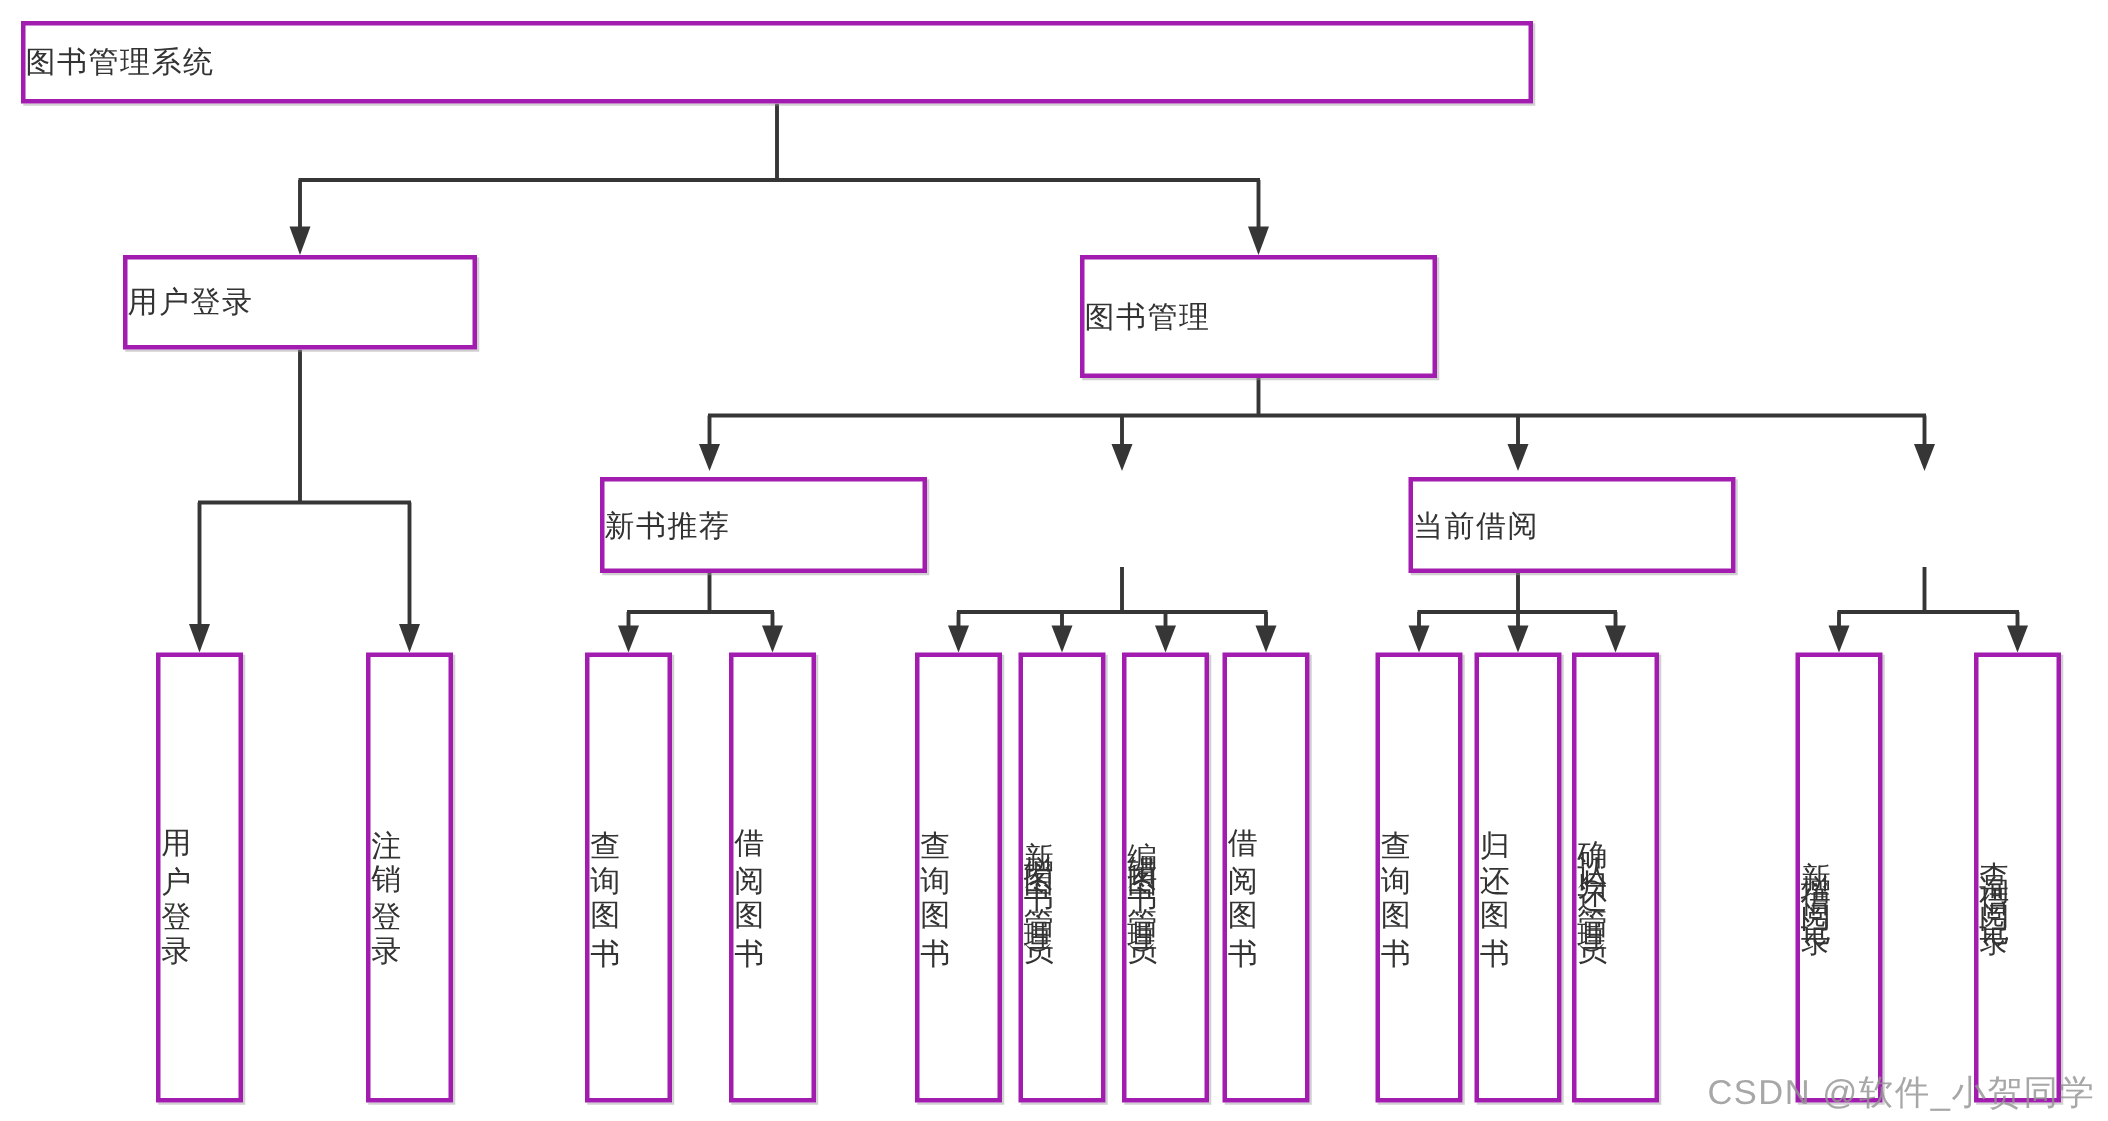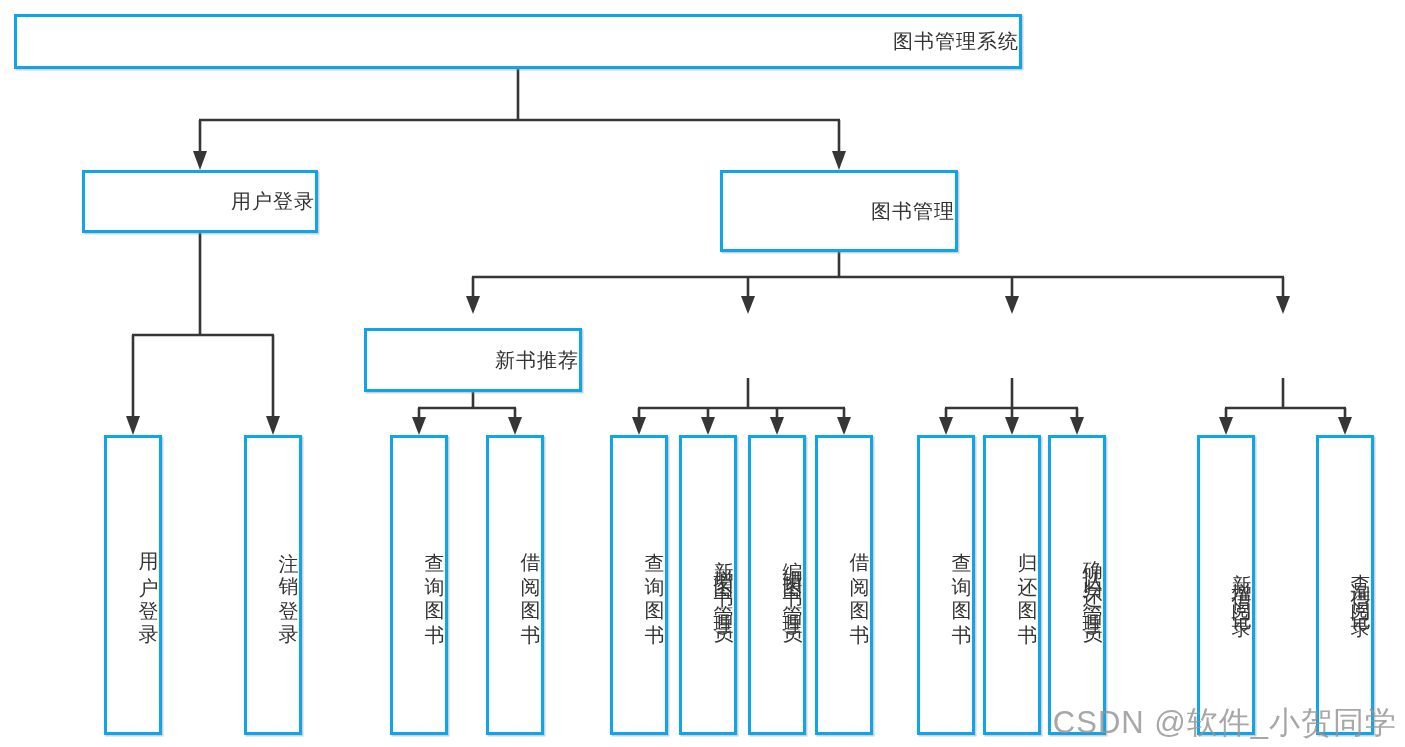--- a/index.html
+++ b/index.html
@@ -5,45 +5,45 @@
   html,body { margin:0; padding:0; background:#ffffff; }
   .canvas {
     position:relative; width:1405px; height:747px; background:#ffffff;
     font-family:"Liberation Sans","DejaVu Sans",sans-serif; overflow:hidden;
   }
   svg.connectors { position:absolute; left:0; top:0; z-index:1; }
   svg.connectors line { stroke:#363636; stroke-width:2.6; }
   svg.connectors polygon { fill:#363636; }
   .node {
     position:absolute; z-index:2; background:#ffffff;
-    border:3px solid #0ea5e9; box-sizing:border-box;
-    display:flex; align-items:center; justify-content:flex-end;
+    border:3px solid #a21caf; box-sizing:border-box;
+    display:flex; align-items:center; justify-content:flex-start;
     color:#333333; box-shadow:1.5px 1.5px 0 rgba(150,150,150,0.45);
   }
   .h-label { font-size:20px; letter-spacing:1px; white-space:nowrap; }
   .leaf .v-label {
     writing-mode:vertical-rl; text-orientation:mixed;
     font-size:20px; line-height:1; letter-spacing:9px; white-space:nowrap;
   }
   .leaf .v-label.short { letter-spacing:24px; }
   
   .n-root   { left:14px;  top:14px;  width:1008px; height:55px; }
   .n-login  { left:82px;  top:170px; width:236px;  height:63px; }
   .n-mgmt   { left:720px; top:170px; width:238px;  height:82px; }
-  .n-l3     { top:328px; width:218px; height:64px; }
+  .n-l3     { top:318px; width:218px; height:64px;margin-left:36px; }
   .n-nb { left:364px; } .n-bb { left:639px; } .n-cb { left:903px; } .n-br { left:1174px; }
   .leaf { top:435px; width:58px; height:300px; }
   .lf-a1 { left:104px; }  .lf-a2 { left:244px; }
   .lf-b1 { left:390px; }  .lf-b2 { left:486px; }
   .lf-c1 { left:610px; }  .lf-c2 { left:679px; }  .lf-c3 { left:748px; }  .lf-c4 { left:815px; }
   .lf-d1 { left:917px; }  .lf-d2 { left:983px; }  .lf-d3 { left:1048px; }
   .lf-e1 { left:1197px; } .lf-e2 { left:1316px; }
   .watermark {
     position:absolute; right:8px; bottom:3px; z-index:5;
-    font-size:31px; color:rgba(148,148,148,0.82); letter-spacing:1px; white-space:nowrap;
+    font-size:23px; color:rgba(148,148,148,0.82); letter-spacing:1px; white-space:nowrap;
   }
 </style>
 </head>
 <body>
 
 <div class="canvas">
 
   <svg class="connectors" width="1405" height="747" aria-hidden="true">
 
     <line x1="518" y1="69" x2="518" y2="120"></line>
@@ -113,20 +113,23 @@
   <div class="node n-login">
     <span class="h-label">用户登录</span>
   </div>
   <div class="node n-mgmt">
     <span class="h-label">图书管理</span>
   </div>
 
   <div class="node n-l3 n-nb">
     <span class="h-label">新书推荐</span>
   </div>
+  <div class="node n-l3 n-cb">
+    <span class="h-label">当前借阅</span>
+  </div>
 
   <div class="node leaf lf-a1">
     <span class="v-label short">用户登录</span>
   </div>
   <div class="node leaf lf-a2">
     <span class="v-label short">注销登录</span>
   </div>
 
   <div class="node leaf lf-b1">
     <span class="v-label short">查询图书</span>

